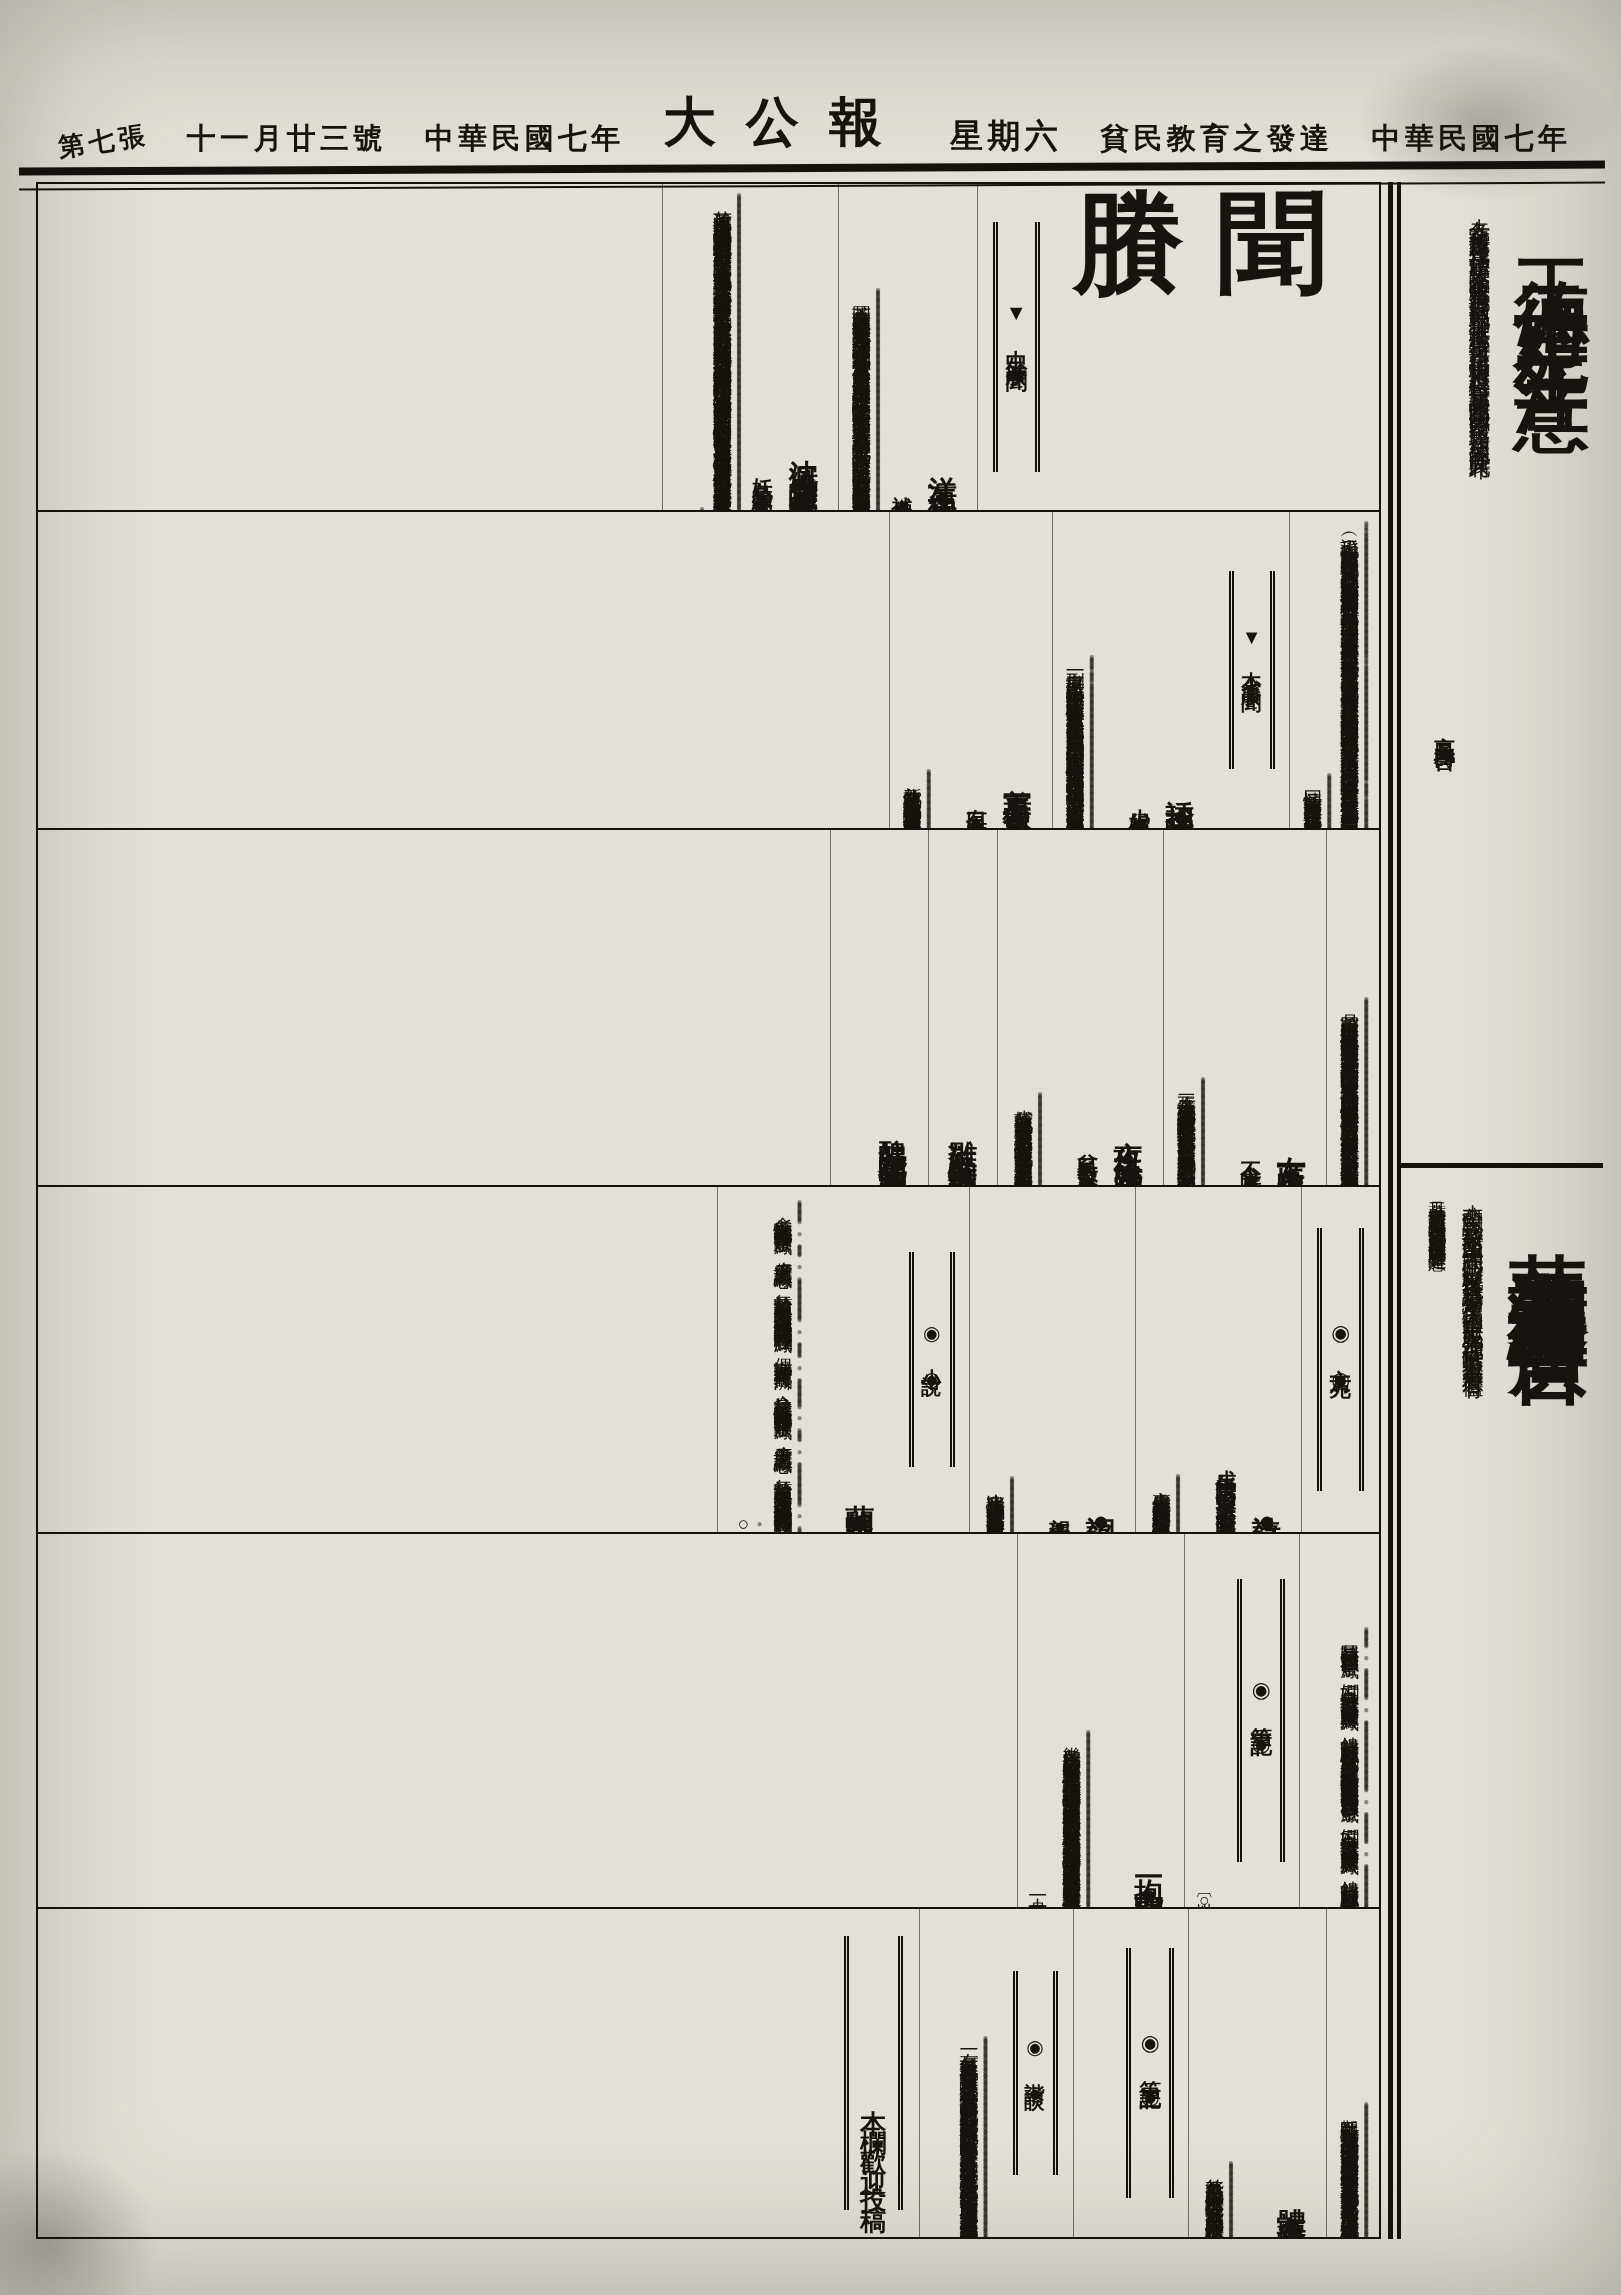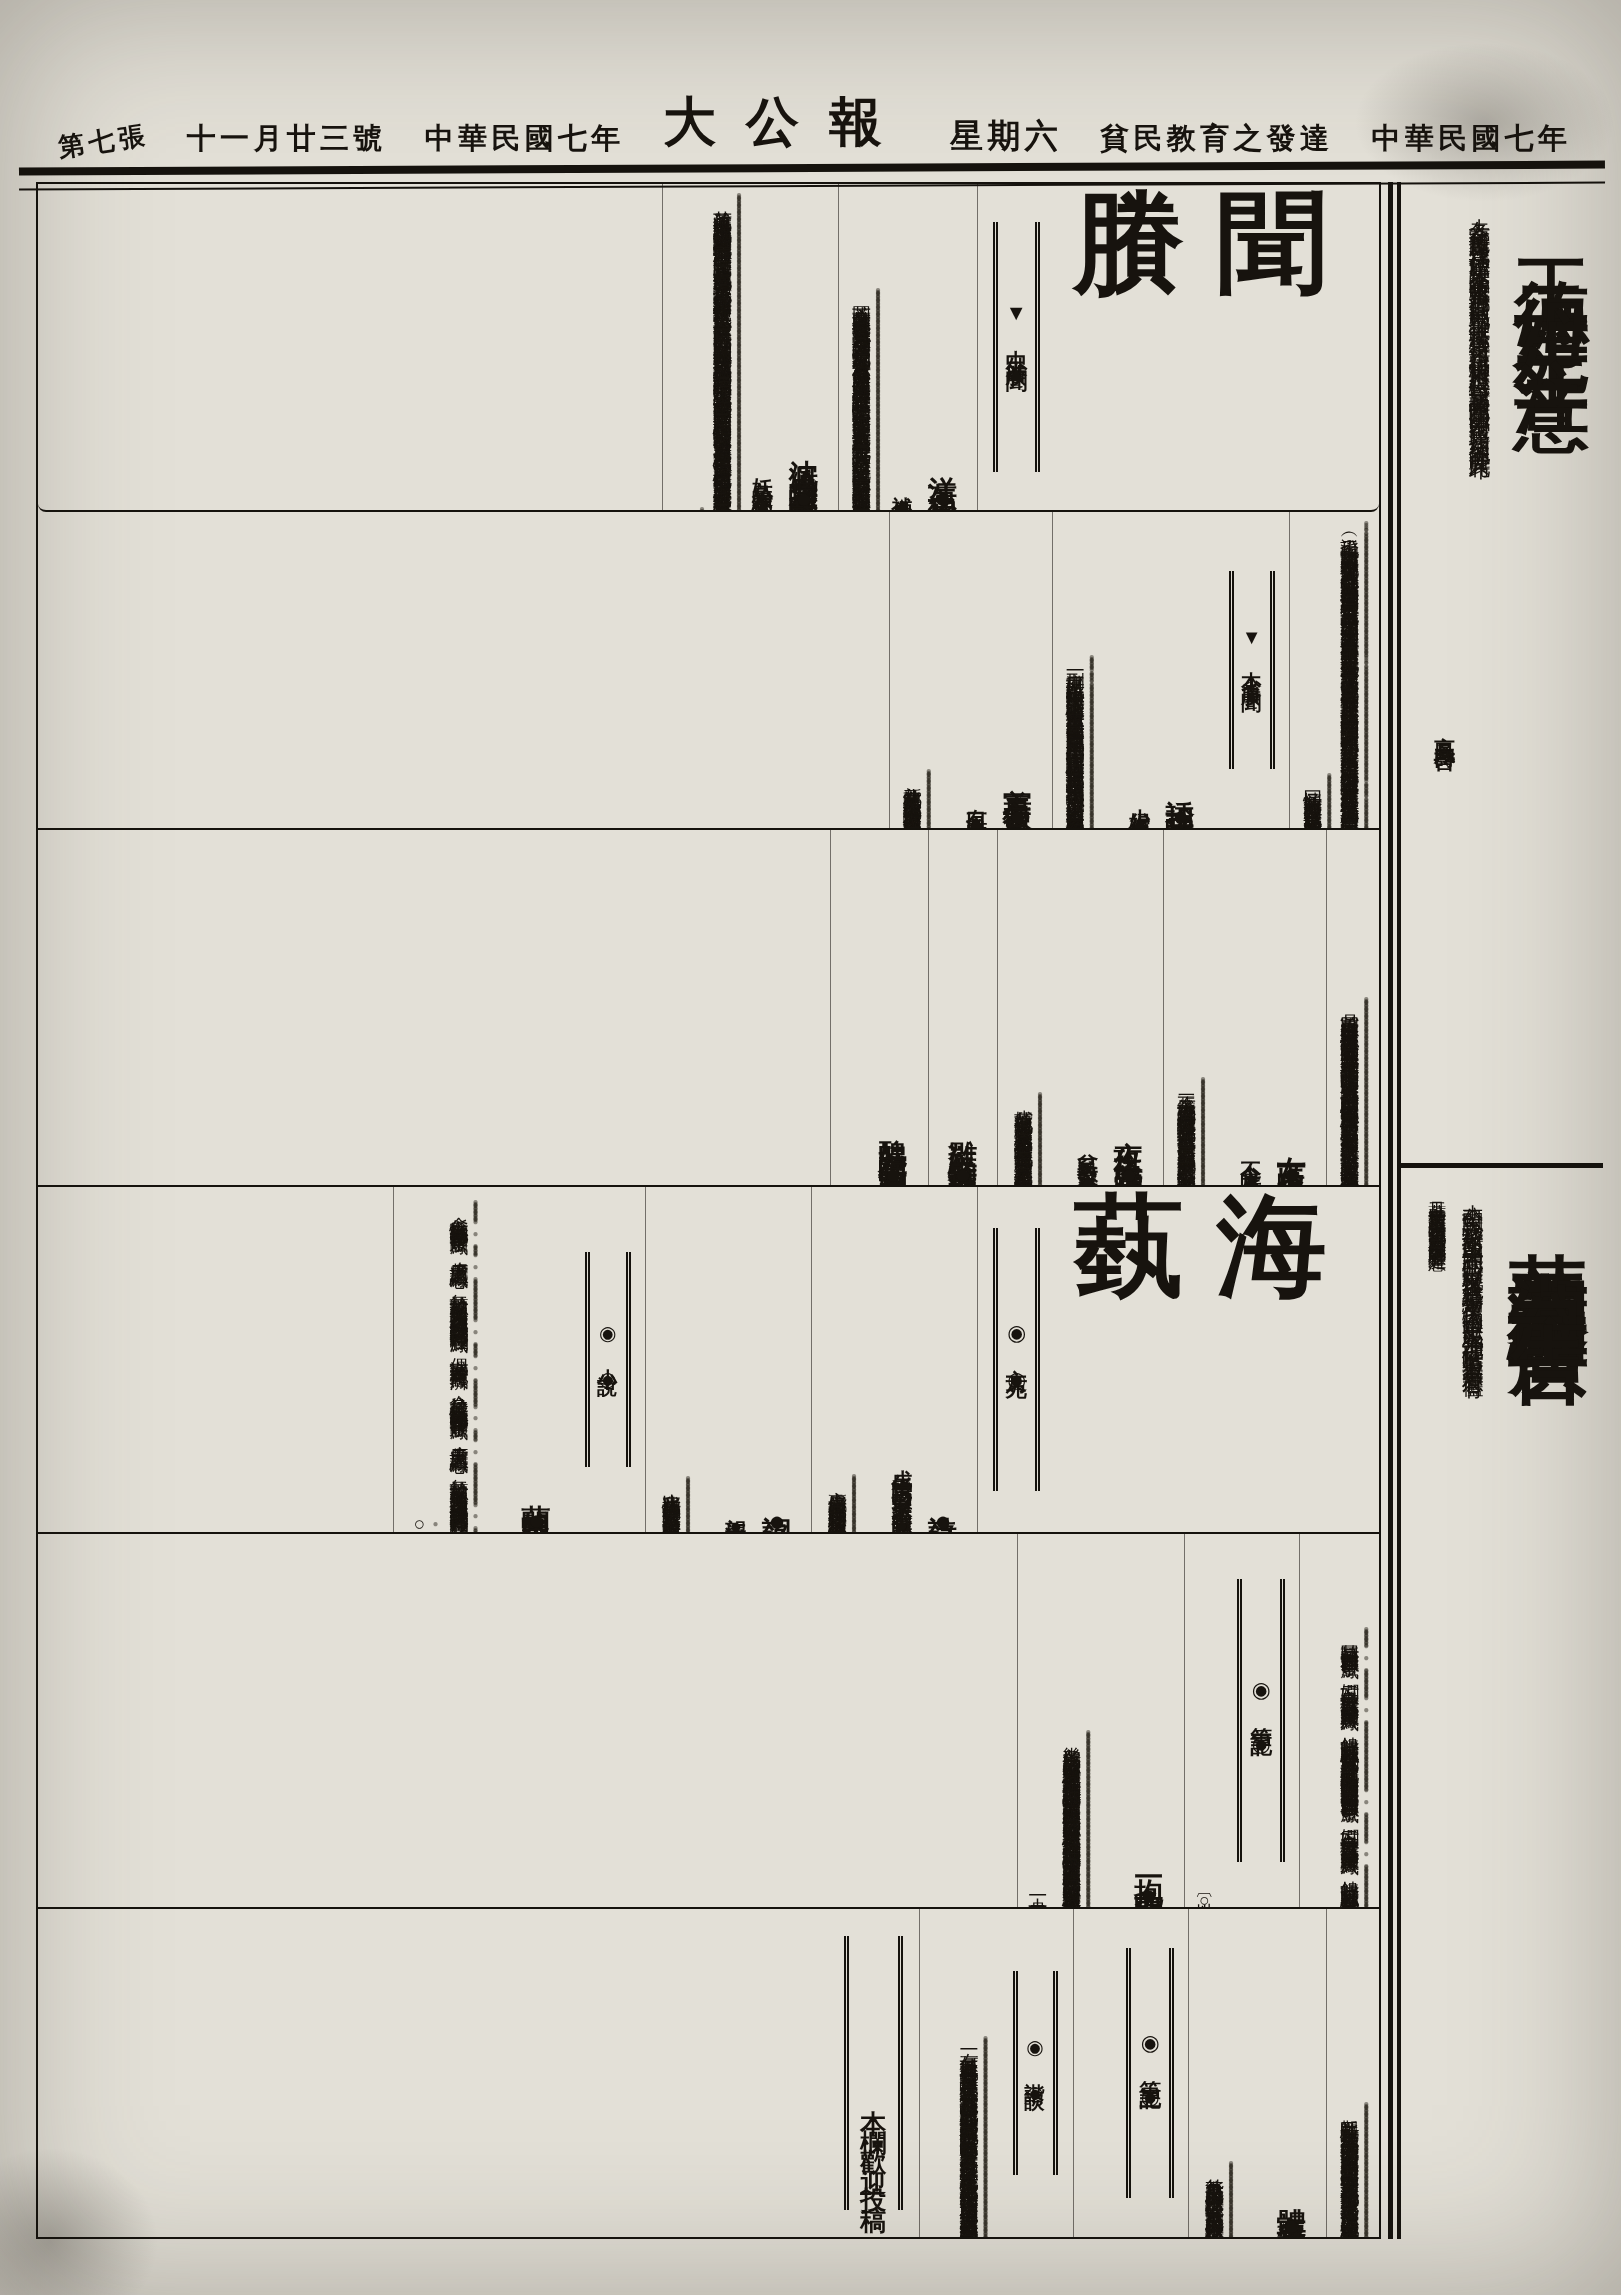--- a/index.html
+++ b/index.html
@@ -26,21 +26,21 @@
   .rail-sec{writing-mode:vertical-rl;text-orientation:upright;overflow:hidden;padding:19px 8.6px;}
   .rail-notice{height:943px;border-bottom:5px solid #15120d;}
   .rail-ad{flex:1;}
   .rail-big{margin:0;font-size:75px;font-weight:900;letter-spacing:19px;line-height:1.15;}
   .rail-ad .rail-big{font-size:81px;letter-spacing:10px;}
   .rail-body{margin:0;padding-right:10px;font-size:21.6px;line-height:39px;letter-spacing:2.9px;}
   .rail-side{margin:0;font-size:18px;line-height:30px;letter-spacing:1.4px;}
   .rail-sign{margin:0;font-size:21.6px;letter-spacing:4.3px;padding-top:519px;font-weight:700;}
   
   .band{display:flex;direction:rtl;border-bottom:2.9px solid #15120d;overflow:hidden;}
-  .b1{height:326px;border-radius:8px;} .b2{height:316px;} .b3{height:355px;}
+  .b1{height:326px;} .b2{height:316px;} .b3{height:355px;}
   .b4{height:345px;} .b5{height:373px;} .b6{flex:1;border-bottom:none;}
   
   .blk{writing-mode:vertical-rl;text-orientation:upright;height:100%;
        padding:10px 7.2px;overflow:hidden;border-left:1.4px solid rgba(23,19,14,.55);}
   .bt{margin:0;font-size:19px;line-height:30px;letter-spacing:1.4px;
       text-emphasis:filled circle rgba(25,20,12,.45);-webkit-text-emphasis:filled circle rgba(25,20,12,.45);}
   .hl{margin:0 7.2px;font-size:29px;font-weight:900;letter-spacing:5.8px;}
   .sub{margin:0 4.3px;font-size:21px;font-weight:700;letter-spacing:4.3px;}
   .attr{display:block;font-size:17.3px;letter-spacing:1.4px;padding-top:137px;}
   .note{display:block;font-size:17.3px;letter-spacing:1.4px;padding-top:29px;}
@@ -139,21 +139,20 @@
         <section class="blk">
           <h3 class="hl">●醜婦高唱黃河曲</h3>
           <h4 class="sub">
               <span class="attr">〔湘老〕</span>
             </h4>
         </section>
       </div>
 
       <div class="band b4">
         <div class="headerblk">
-          <h1 class="bighead">蓺海</h1>
           <div class="orn">◉文苑◉</div>
         </div>
         <section class="blk stretch">
           <h3 class="hl">●詩錄</h3>
           <h4 class="sub">●戊午重陽日挈家遊香山登高賦此<span class="attr">〔逸三〕</span></h4>
           <p class="bt">高處倍思鄉望楚山連萬里長愁斜陽塀浩却泣紅羊哀鴻慘喚資新主戲馬悲歌弔故里可憐雞犬壽更無人問費長房</p>
         </section>
         <section class="blk stretch">
           <h3 class="hl">●詞錄</h3>
           <h4 class="sub">●望江南<span class="attr">〔茀怡〕</span></h4>

